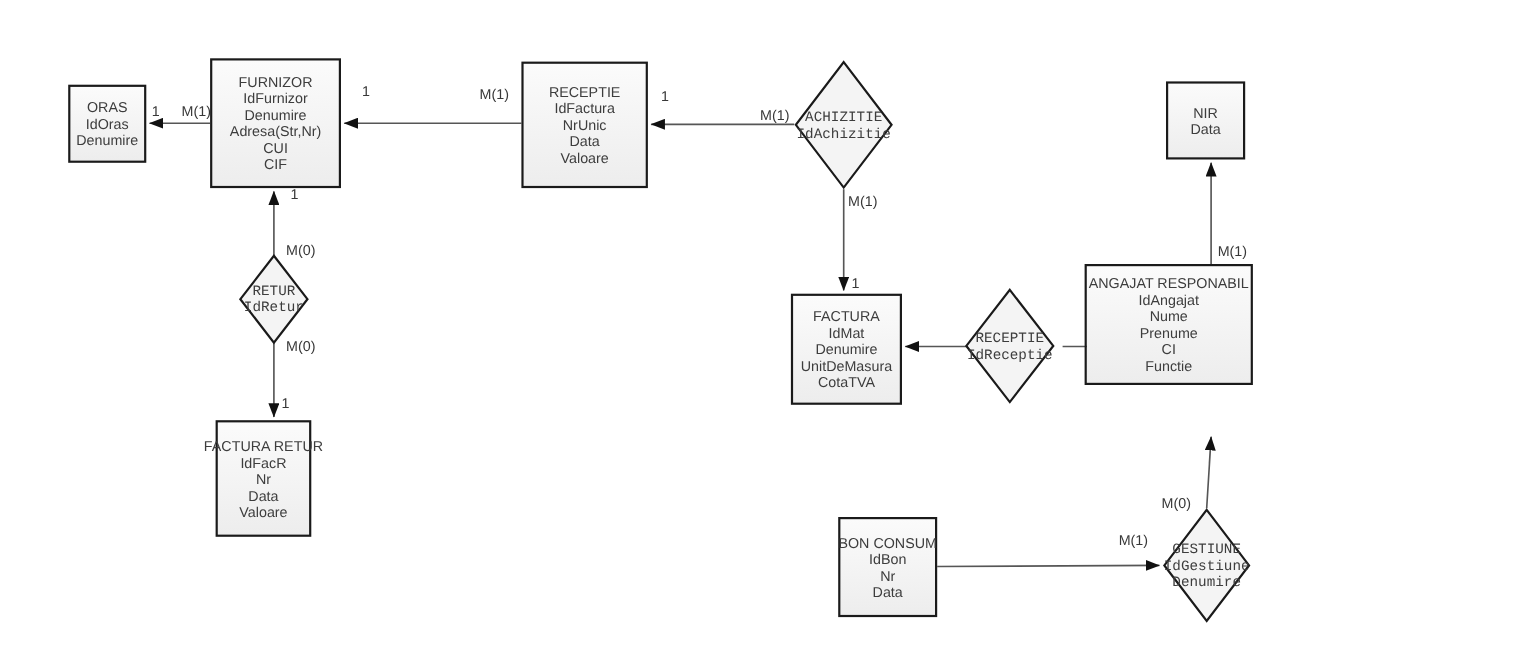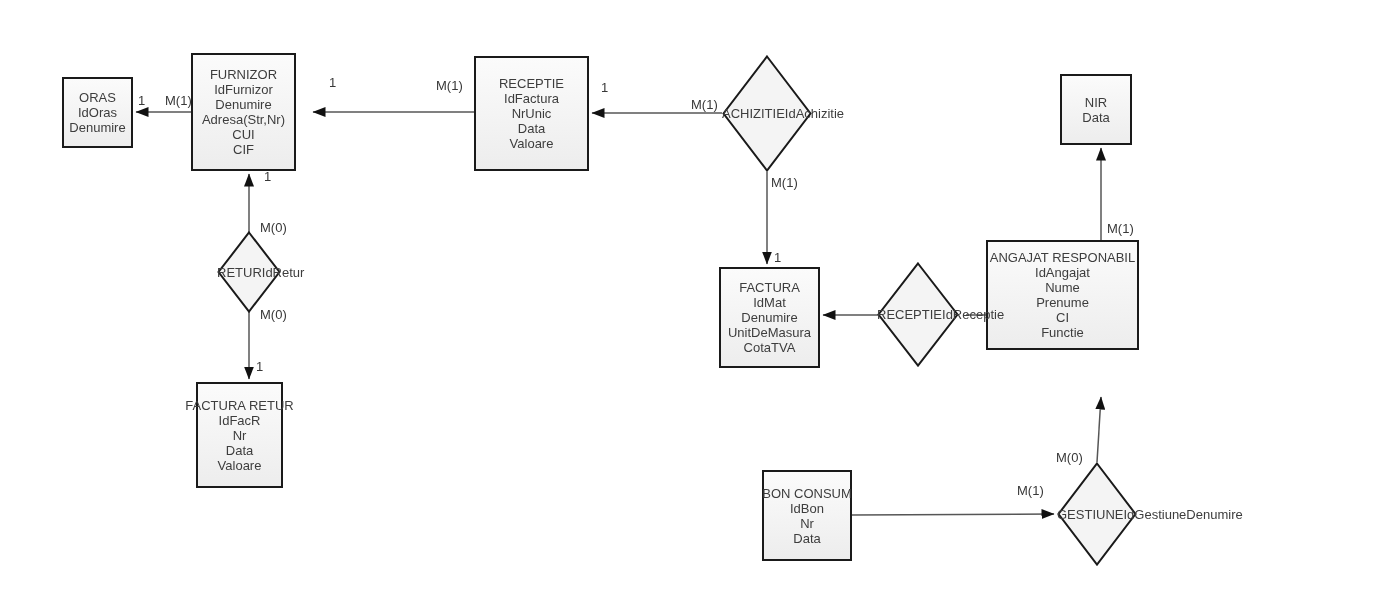--- a/index.html
+++ b/index.html
@@ -13,23 +13,23 @@
     position:absolute;z-index:2;box-sizing:border-box;
     border:2px solid #1a1a1a;
     background:linear-gradient(180deg,#fbfbfb 0%,#ededed 100%);
     display:flex;flex-direction:column;align-items:center;justify-content:center;
     font-size:13px;line-height:15px;text-align:center;white-space:nowrap;
   }
   .entity .etitle{font-size:13px;}
   .rel{position:absolute;z-index:2;}
   .rel svg{position:absolute;left:0;top:0;overflow:visible;}
   .rel .rtext{
-    position:absolute;inset:0;display:flex;flex-direction:row;
-    align-items:center;justify-content:flex-start;
-    font-size:13px;line-height:15px;text-align:center;white-space:nowrap;
+    position:absolute;inset:0;display:flex;flex-direction:column;
+    align-items:center;justify-content:center;
+    font-size:13px;line-height:15px;text-align:center;white-space:nowrap;font-family:Liberation Mono, monospace;
   }
 </style>
 </head>
 <body>
 
 <div id="canvas">
 
   <svg id="wires" width="1400" height="600">
     <defs>
       <marker id="arr" markerUnits="userSpaceOnUse" markerWidth="14" markerHeight="10" refX="12.5" refY="5" orient="auto">
@@ -66,21 +66,21 @@
   <span class="card" style="left:1107px;top:222px">M(1)</span>
   <span class="card" style="left:1056px;top:451px">M(0)</span>
   <span class="card" style="left:1017px;top:484px">M(1)</span>
 
   <div class="entity" style="left:62px;top:77px;width:71px;height:71px">
     <div class="etitle">ORAS</div>
     <div>IdOras</div>
     <div>Denumire</div>
   </div>
 
-  <div class="entity" style="left:191px;top:53px;width:105px;height:118px">
+  <div class="entity" style="left:191px;top:53px;width:119px;height:118px">
     <div class="etitle">FURNIZOR</div>
     <div>IdFurnizor</div>
     <div>Denumire</div>
     <div>Adresa(Str,Nr)</div>
     <div>CUI</div>
     <div>CIF</div>
   </div>
 
   <div class="entity" style="left:474px;top:56px;width:115px;height:115px">
     <div class="etitle">RECEPTIE</div>

